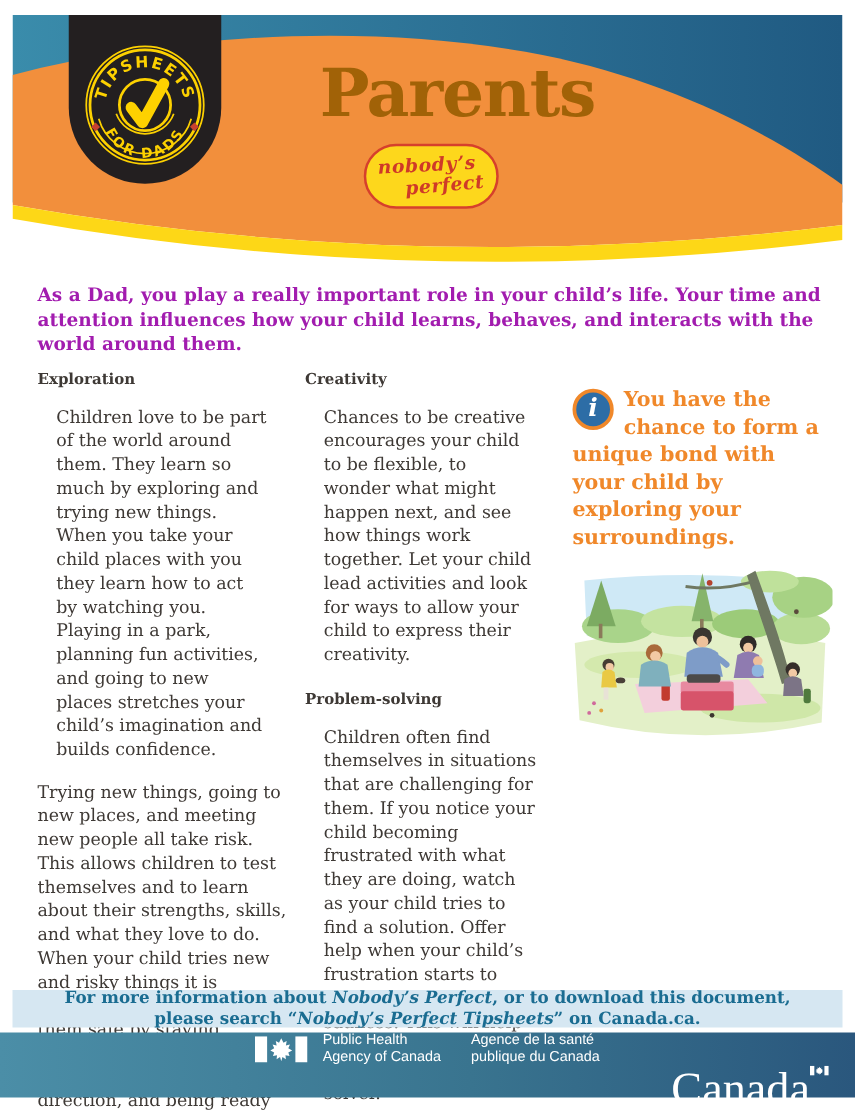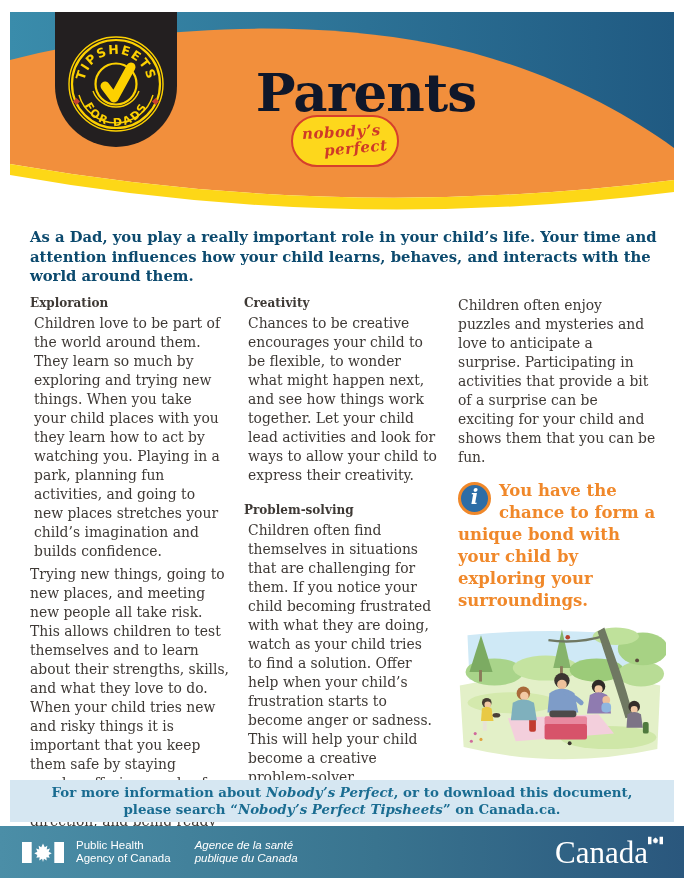--- a/index.html
+++ b/index.html
@@ -1,62 +1,62 @@
 <!DOCTYPE html>
 <html><head>
 <meta charset="utf-8">
 <style>
   html,body{margin:0;padding:0;background:#fff;}
   .page{width:684px;height:893px;position:relative;background:#ffffff;overflow:hidden;
         font-family:"DejaVu Serif",serif;color:#3e3935;}
   
   .header{position:absolute;left:10px;top:12px;width:664px;height:200px;}
   .header-svg{position:absolute;left:0;top:0;}
-  .page-title{position:absolute;left:0;right:0;top:54px;margin:0;text-align:center;
+  .page-title{position:absolute;left:0;right:0;top:37px;margin:0;text-align:center;
               font-family:"DejaVu Serif",serif;font-weight:700;font-size:53px;line-height:1;
-              color:#0f172a;letter-spacing:-1px;padding-left:48px;}
+              color:#a16207;letter-spacing:-1px;padding-left:48px;}
   .np-pill{position:absolute;left:50%;top:103px;transform:translateX(calc(-50% + 3px));
            width:108px;height:52px;background:#fdd71c;border:2.5px solid #d6402c;border-radius:27px;
            box-sizing:border-box;z-index:3;}
   .np1,.np2{position:absolute;color:#cf3a28;font-family:"DejaVu Serif",serif;font-style:italic;
             font-weight:700;letter-spacing:0.5px;}
   .np1{left:9px;top:6px;font-size:15px;transform:rotate(-3deg);}
   .np2{right:10px;top:22px;font-size:15px;transform:rotate(-5deg);}
   
   .main{position:absolute;left:30px;top:212px;width:628px;}
   .doc-title{margin:4px 0 0 0;text-align:center;font-size:30px;font-weight:700;color:#f0882a;
              font-family:"DejaVu Serif",serif;}
-  .intro{margin:15px 0 10px 0;font-weight:700;font-size:14.8px;line-height:1.32;color:#0c4a6e;}
+  .intro{margin:15px 0 10px 0;font-weight:700;font-size:14.8px;line-height:1.32;color:#a21caf;}
   .columns{display:flex;gap:14px;margin-top:4px;}
   .col{flex:1;min-width:0;}
   .col h3{margin:0;font-size:12px;font-weight:700;color:#3e3935;}
-  .col h3 + p{margin:4px;}
+  .col h3 + p{margin:15px;}
   .col p{font-size:13.9px;line-height:19px;margin:0;}
   .col h3.sub{margin-top:18px;}
   
   .callout{margin-top:13px;color:#f0882a;font-weight:700;font-size:16.5px;line-height:22px;}
   .info-icon{float:left;width:33px;height:33px;margin:2px 8px 2px 0;border-radius:50%;
              background:#2d6da6;border:3px solid #f0882a;box-sizing:border-box;
              display:flex;align-items:center;justify-content:center;}
   .info-icon span{color:#fff;font-family:"DejaVu Serif",serif;font-style:italic;font-weight:700;
                   font-size:20px;line-height:1;transform:translateY(-1px);}
   .illustration{margin-top:12px;margin-left:-4px;display:block;}
   
-  .info-box{position:absolute;left:10px;right:10px;bottom:71px;height:42px;background:#d6e7f2;
+  .info-box{position:absolute;left:10px;right:10px;bottom:71px;height:30px;background:#d6e7f2;
             display:flex;flex-direction:column;justify-content:center;text-align:center;
             color:#1a6c91;font-weight:700;font-size:13.4px;line-height:17px;}
   .gov-bar{position:absolute;left:0;right:0;bottom:15px;height:52px;
            background:linear-gradient(90deg,#4b8ea7 0%,#39748f 55%,#2a577d 100%);
-           display:flex;align-items:center;padding:0 22px;box-sizing:border-box;}
+           display:flex;align-items:center;padding:0 22px;box-sizing:border-box;flex-direction:column;}
   .fip{display:flex;align-items:center;}
   .agency{font-family:"Liberation Sans",sans-serif;font-size:11.5px;line-height:13.5px;color:#ffffff;}
   .agency.en{margin-left:12px;}
-  .agency.fr{margin-left:24px;font-style:italic;}
+  .agency.fr{margin-left:24px;}
   .wordmark{margin-left:auto;position:relative;color:#ffffff;
-            font-family:"Liberation Serif",serif;font-size:31px;line-height:1;padding-right:14px;}
+            font-family:"Liberation Serif",serif;font-size:37px;line-height:1;padding-right:14px;}
   .wordmark svg{position:absolute;right:-1px;top:-1px;}
 </style>
 </head>
 <body>
 
 <div class="page">
 
   <div class="header">
     <svg class="header-svg" width="664" height="200" viewBox="0 0 664 200">
       <defs>
@@ -111,21 +111,20 @@
       </div>
 
       <div class="col">
         <h3>Creativity</h3>
         <p>Chances to be creative encourages your child to be flexible, to wonder what might happen next, and see how things work together. Let your child lead activities and look for ways to allow your child to express their creativity.</p>
         <h3 class="sub">Problem-solving</h3>
         <p>Children often find themselves in situations that are challenging for them. If you notice your child becoming frustrated with what they are doing, watch as your child tries to find a solution. Offer help when your child’s frustration starts to become anger or sadness. This will help your child become a creative problem-solver.</p>
       </div>
 
       <div class="col">
-        <p>Children often enjoy puzzles and mysteries and love to anticipate a surprise. Participating in activities that provide a bit of a surprise can be exciting for your child and shows them that you can be fun.</p>
 
         <div class="callout">
           <span class="info-icon">
             <span>i</span>
           </span>
           <span class="callout-text">You have the chance to form a unique bond with your child by exploring your surroundings.</span>
         </div>
 
         <svg class="illustration" width="212" height="146" viewBox="0 0 220 148">
           <path d="M6,62 Q110,40 214,62 L211,128 Q110,150 10,126 Z" fill="#e3f0c8"></path>

